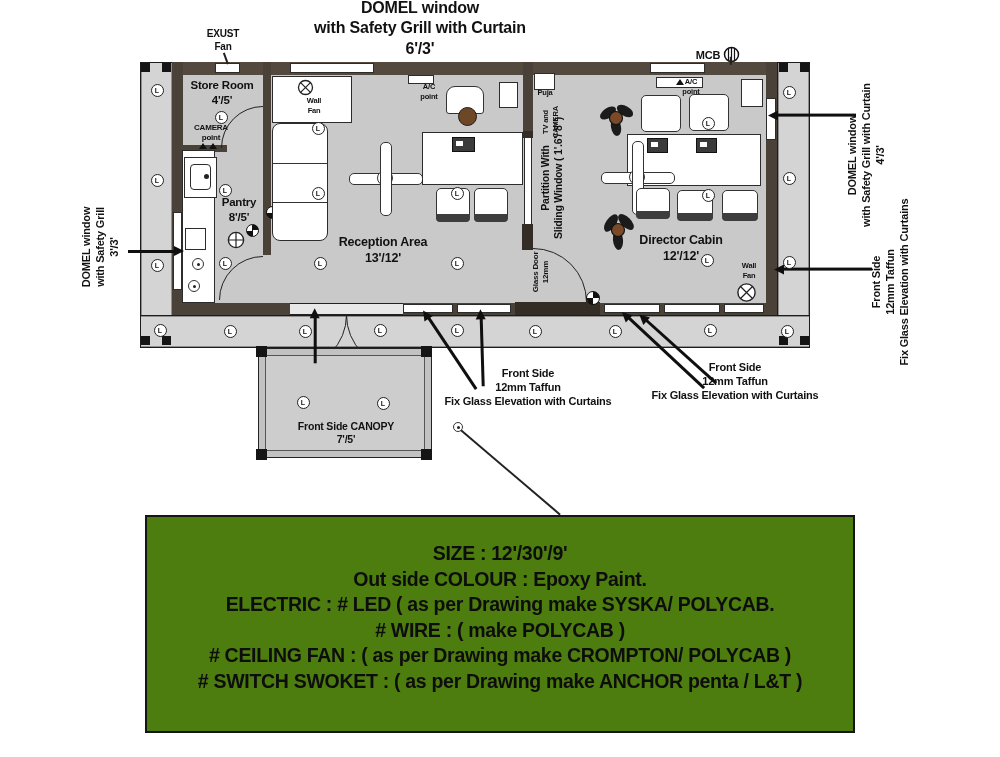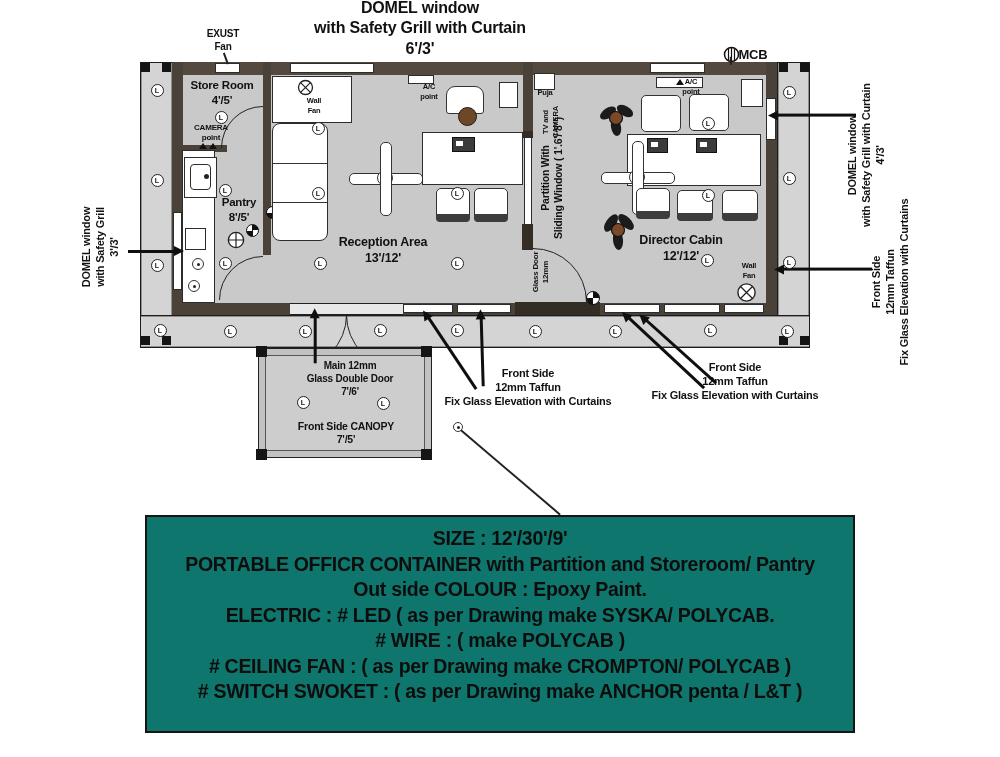--- a/index.html
+++ b/index.html
@@ -38,21 +38,21 @@
   .cfan::after{content:"";position:absolute;top:0;left:31px;height:72px;width:10px;
     background:#fff;border:1.3px solid #333;border-radius:5px}
   .hub{position:absolute;left:28px;top:28px;width:16px;height:16px;background:#fff;
     border:1.3px solid #333;border-radius:50%}
   .dotc{position:absolute;background:#fff;border:1.2px solid #333;border-radius:50%}
   .dotc::after{content:"";position:absolute;left:50%;top:50%;width:3px;height:3px;margin:-1.5px;
     background:#222;border-radius:50%}
   .tri{position:absolute;width:0;height:0;border-left:4px solid transparent;
     border-right:4px solid transparent;border-bottom:6px solid #111}
   .specbox{position:absolute;left:145px;top:515px;width:710px;height:218px;
-    background:#0f766e;border:2.4px solid #151515;padding-top:9px}
+    background:#4d7c0f;border:2.4px solid #151515;padding-top:24px}
   .spec-line{font-weight:700;text-align:center;font-size:19.5px;line-height:25.5px;
     color:#0d0d0d;letter-spacing:-0.3px}
 </style>
 </head>
 <body>
 
 <div id="canvas">
   <div id="plan" class="abs" style="left:0;top:0;width:1000px;height:757px">
 
     <div class="strip v" style="left:140px;top:62px;width:33px;height:286px"></div>
@@ -194,21 +194,21 @@
     <div class="arrow" style="left:704px;top:387px;width:103px;transform:rotate(-137deg)"></div>
     <div class="arrow" style="left:716px;top:382px;width:94px;transform:rotate(-138deg)"></div>
     <div class="thin" style="left:560px;top:514px;width:134px;transform:rotate(-139.6deg)"></div>
     <div class="dotc" style="left:453px;top:422px;width:10px;height:10px"></div>
 
     <div class="lbl" style="left:223px;top:41px;font-size:10px">EXUST
 Fan</div>
     <div class="lbl" style="left:420px;top:29px;font-size:16px">DOMEL window
 with Safety Grill with Curtain
 6'/3'</div>
-    <div class="lbl" style="left:753px;top:55px;font-size:13px">MCB</div>
+    <div class="lbl" style="left:708px;top:55px;font-size:11px">MCB</div>
 
     <div class="lbl vlbl" style="left:100px;top:247px;font-size:11px">DOMEL window
 with Safety Grill
 3'/3'</div>
     <div class="lbl vlbl" style="left:866px;top:155px;font-size:11px">DOMEL window
 with Safety Grill with Curtain
 4'/3'</div>
     <div class="lbl vlbl" style="left:890px;top:282px;font-size:11px">Front Side
 12mm Taffun
 Fix Glass Elevation with Curtains</div>
@@ -233,23 +233,20 @@
     <div class="lbl vlbl" style="left:541px;top:272px;font-size:8px">Glass Door
 12mm</div>
     <div class="tri" style="left:676px;top:79px"></div>
     <div class="lbl" style="left:691px;top:87px;font-size:7.5px">A/C
 point</div>
     <div class="lbl" style="left:681px;top:248px;font-size:12.5px">Director Cabin
 12'/12'</div>
     <div class="lbl" style="left:749px;top:271px;font-size:7.5px">Wall
 Fan</div>
 
-    <div class="lbl" style="left:350px;top:379px;font-size:10px">Main 12mm
-Glass Double Door
-7'/6'</div>
     <div class="lbl" style="left:346px;top:433px;font-size:10.5px">Front Side CANOPY
 7'/5'</div>
     <div class="lbl" style="left:528px;top:387px;font-size:11px">Front Side
 12mm Taffun
 Fix Glass Elevation with Curtains</div>
     <div class="lbl" style="left:735px;top:381px;font-size:11px">Front Side
 12mm Taffun
 Fix Glass Elevation with Curtains</div>
   <div class="light" style="left: 150.5px; top: 83.5px;">L</div>
       <div class="light" style="left: 150.5px; top: 173.5px;">L</div>
@@ -276,20 +273,19 @@
       <div class="light" style="left: 450.5px; top: 256.5px;">L</div>
       <div class="light" style="left: 701.5px; top: 116.5px;">L</div>
       <div class="light" style="left: 701.5px; top: 188.5px;">L</div>
       <div class="light" style="left: 700.5px; top: 253.5px;">L</div>
       <div class="light" style="left: 296.5px; top: 395.5px;">L</div>
       <div class="light" style="left: 376.5px; top: 396.5px;">L</div>
     </div>
 
   <div class="specbox">
     <div class="spec-line">SIZE : 12'/30'/9'</div>
-    <div class="spec-line">PORTABLE OFFICR CONTAINER with Partition and Storeroom/ Pantry</div>
     <div class="spec-line">Out side COLOUR : Epoxy Paint.</div>
     <div class="spec-line">ELECTRIC : # LED ( as per Drawing make SYSKA/ POLYCAB.</div>
     <div class="spec-line"># WIRE : ( make POLYCAB )</div>
     <div class="spec-line"># CEILING FAN :  ( as per Drawing make CROMPTON/ POLYCAB )</div>
     <div class="spec-line"># SWITCH SWOKET : ( as per Drawing make ANCHOR penta / L&amp;T )</div>
   </div>
 </div>
 
 </body></html>

